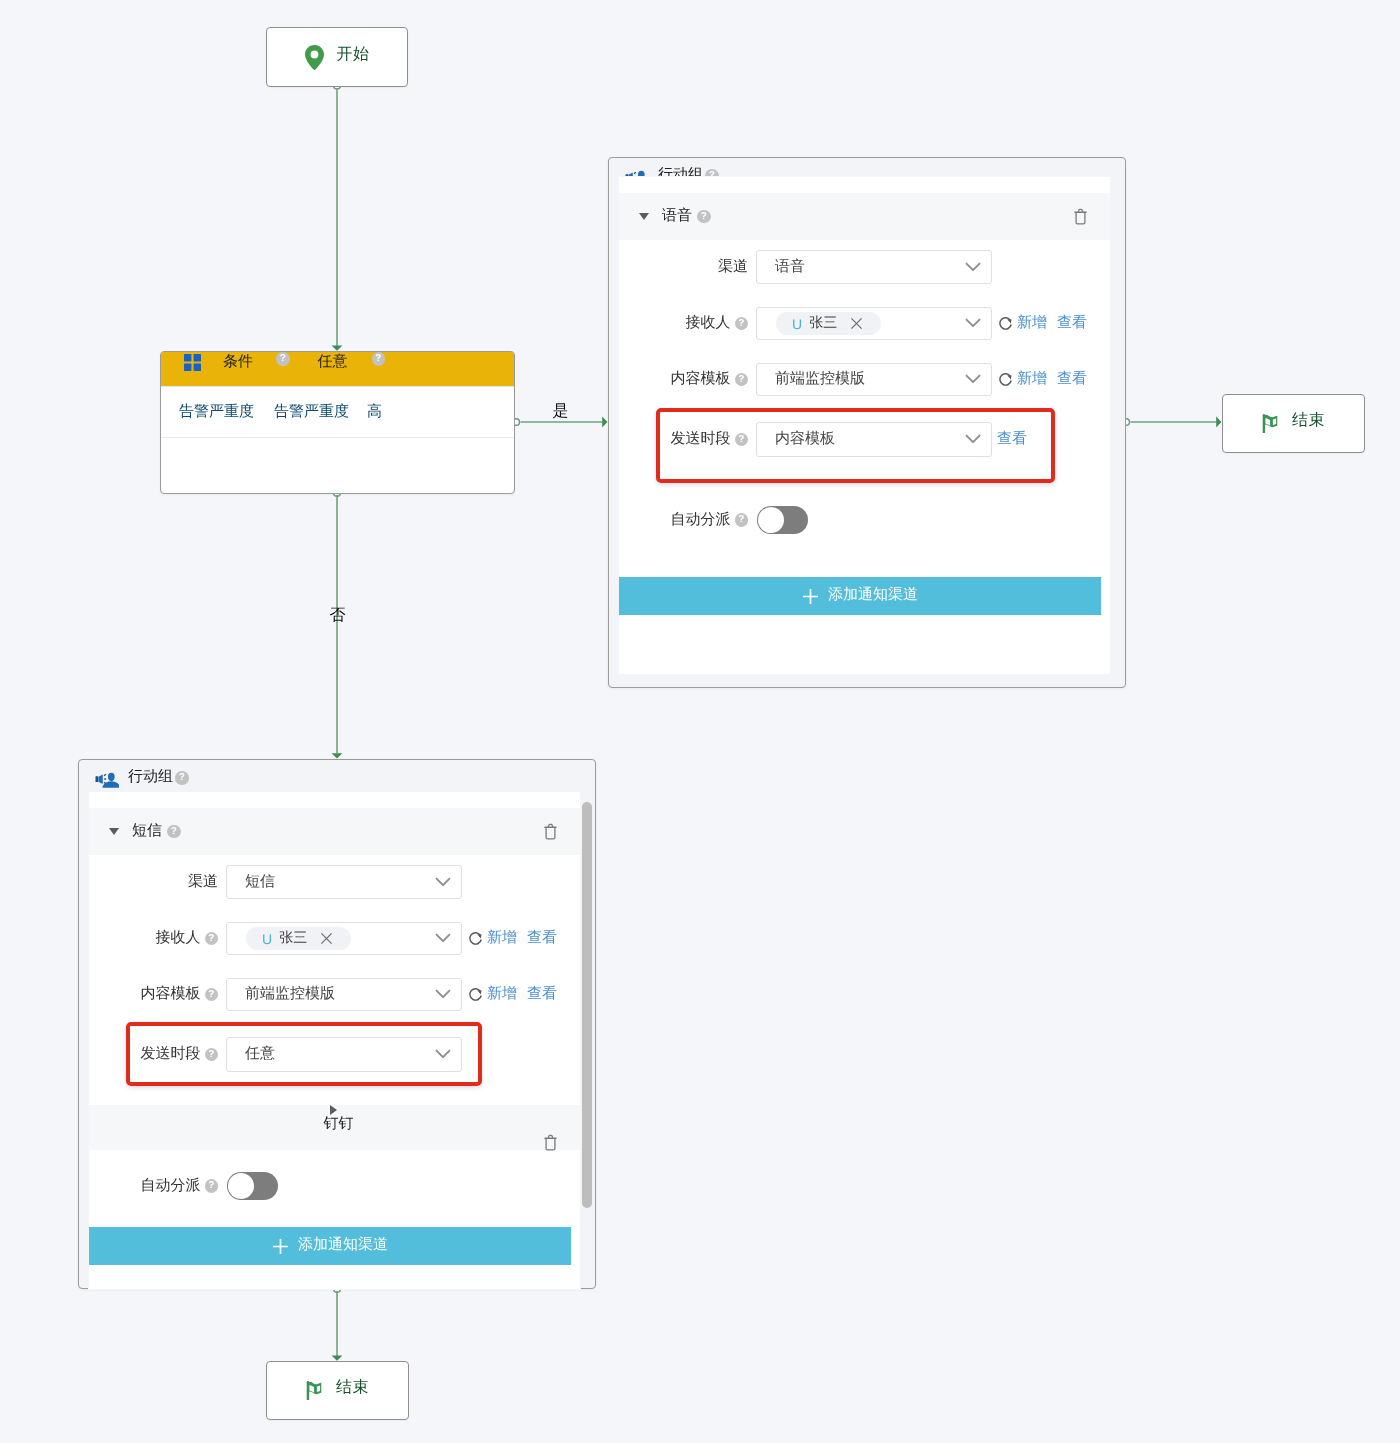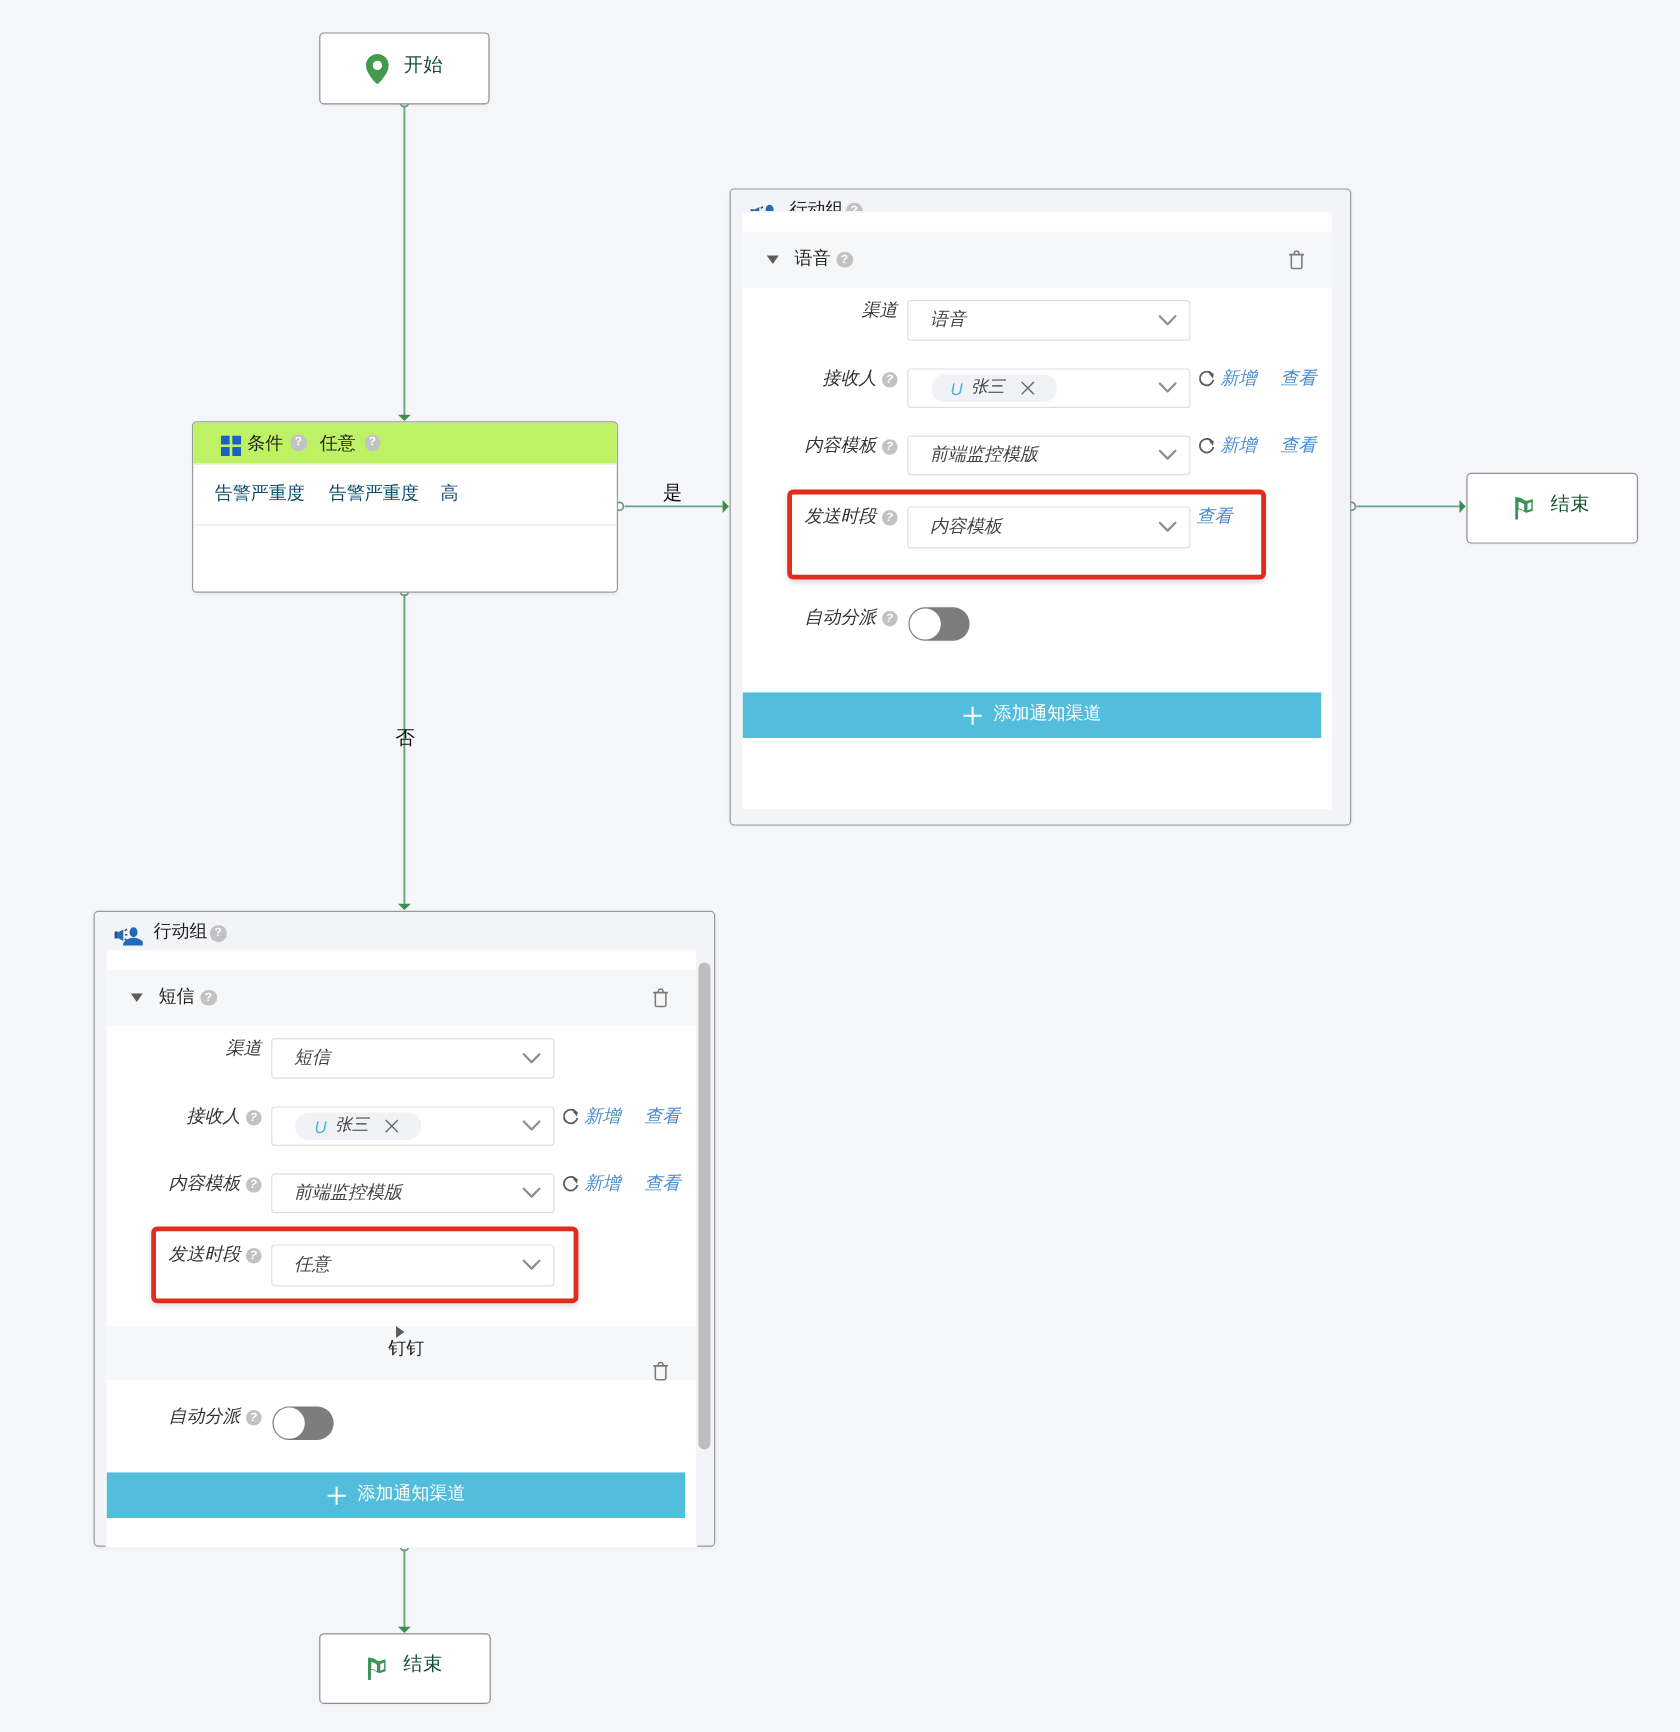--- a/index.html
+++ b/index.html
@@ -18,43 +18,43 @@
   .term{
     position:absolute;background:#fff;border:1px solid #8f8f8f;border-radius:4px;
     display:flex;align-items:center;justify-content:center;gap:13px;
     box-shadow:0 1px 2px rgba(0,0,0,.04);
   }
   .term .lbl{font-size:16px;color:#14532d;letter-spacing:.5px;position:relative;top:-3px;}
 
   
   .cond{position:absolute;background:#fff;border:1px solid #9b9b9b;border-radius:4px;overflow:hidden;
         box-shadow:0 1px 2px rgba(0,0,0,.05);}
-  .cond-head{height:34px;background:#bef264;border-bottom:1px solid #e4e7ed;
-             display:flex;align-items:center;padding-left:23px;gap:0;}
+  .cond-head{height:34px;background:#eab308;border-bottom:1px solid #e4e7ed;
+             display:flex;align-items:flex-start;padding-left:23px;gap:17px;}
   .cond-head .ct{font-size:15px;color:#1f1f1f;margin-left:5px;position:relative;top:1px;}
   .cond-row{height:50px;display:flex;align-items:center;padding-left:18px;
             border-bottom:1px solid #e8eaed;font-size:15px;color:#5a9fd4;}
   .cond-row span{color:#0c4a6e;}
 
   
   .panel{position:absolute;background:#f3f4f7;border:1px solid #9b9b9b;border-radius:4px;
          box-shadow:0 1px 3px rgba(0,0,0,.06);}
   .panel-head{height:38px;display:flex;align-items:center;padding-left:14px;}
   .panel-head .pt{font-size:15px;color:#222;margin-left:9px;position:relative;top:-2px;}
   .panel-body{position:absolute;background:#fff;border:1px solid #f4f5f6;overflow:hidden;}
   .sec-head{box-sizing:border-box;height:43px;background:#f6f7f8;display:flex;align-items:center;
             padding:0 23px 0 20px;}
   .sec-head .st{font-size:15px;color:#222;margin-left:13px;}
-  .frow{display:flex;align-items:flex-start;height:36px;font-style:italic;}
+  .frow{display:flex;align-items:center;height:36px;}
   .flabel{font-size:15px;color:#333;text-align:right;display:flex;align-items:center;
           justify-content:flex-end;gap:4px;}
   .sel{box-sizing:border-box;height:36px;border:1px solid #dcdfe6;border-radius:3px;background:#fff;
        display:flex;align-items:center;padding:0 10px 0 18px;font-size:15px;color:#444;}
   .sel .val{flex:1;}
-  .links{font-size:15px;display:flex;align-items:center;gap:20px;}
+  .links{font-size:15px;display:flex;align-items:center;gap:10px;}
   .links a{color:#4a8ed0;text-decoration:none;}
   .addbtn{position:absolute;background:#53bedb;color:#fff;font-size:15px;
           display:flex;align-items:center;justify-content:center;gap:9px;}
   .addbtn span:last-child{position:relative;top:-1px;}
   .qm{display:inline-block;width:13.5px;height:13.5px;border-radius:50%;background:#c2c2c2;
       color:#fff;font-size:10px;line-height:13.5px;text-align:center;font-weight:bold;
       flex:none;}
   .redbox{position:absolute;border:4px solid #e02b1d;border-radius:5px;pointer-events:none;
           box-shadow:0 2px 4px rgba(0,0,0,.13);}
   .toggle{width:51px;height:28px;border-radius:14px;background:#7d7d7d;position:relative;}

